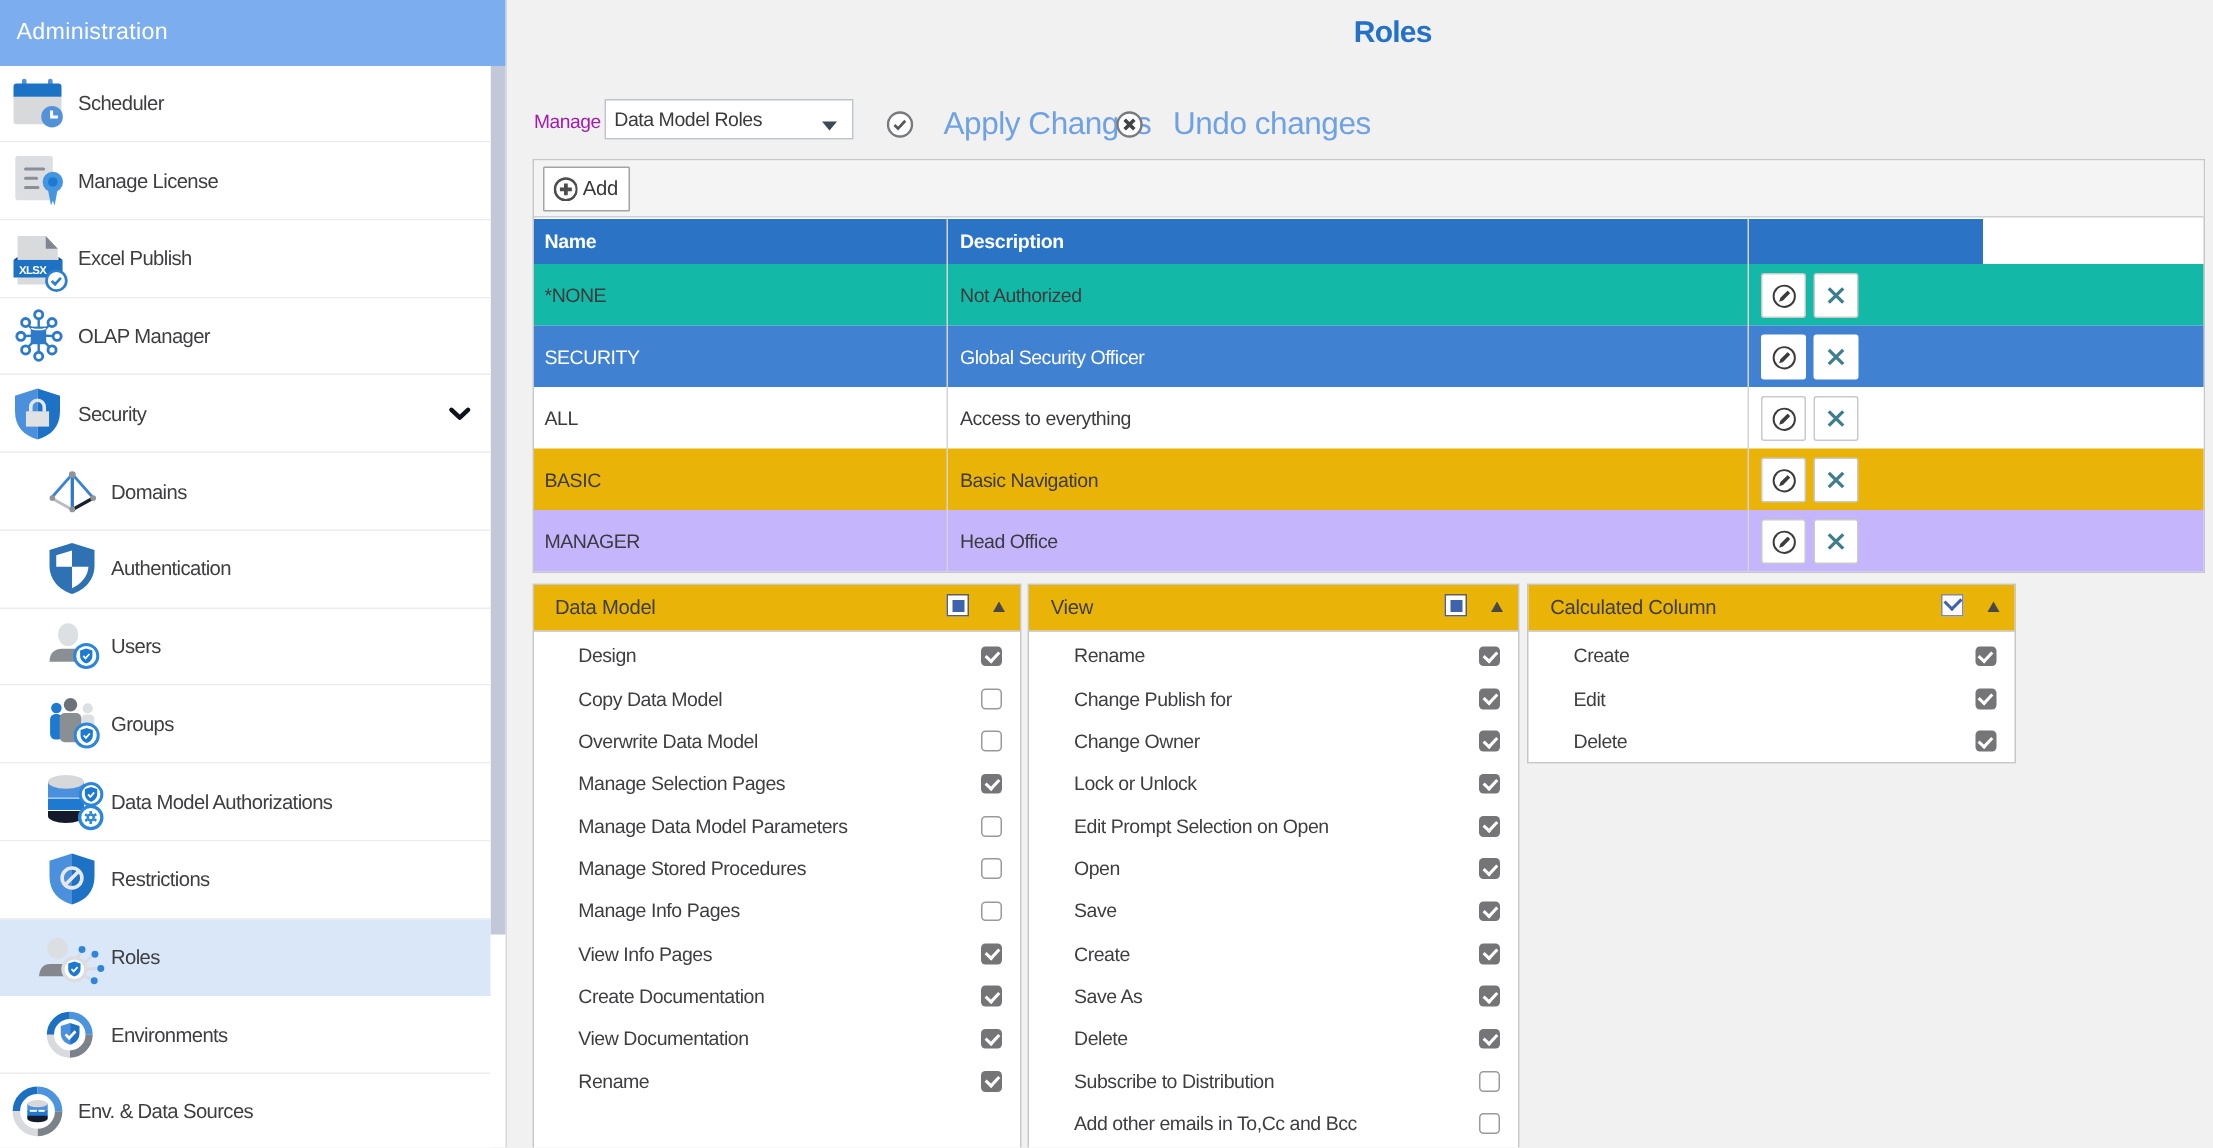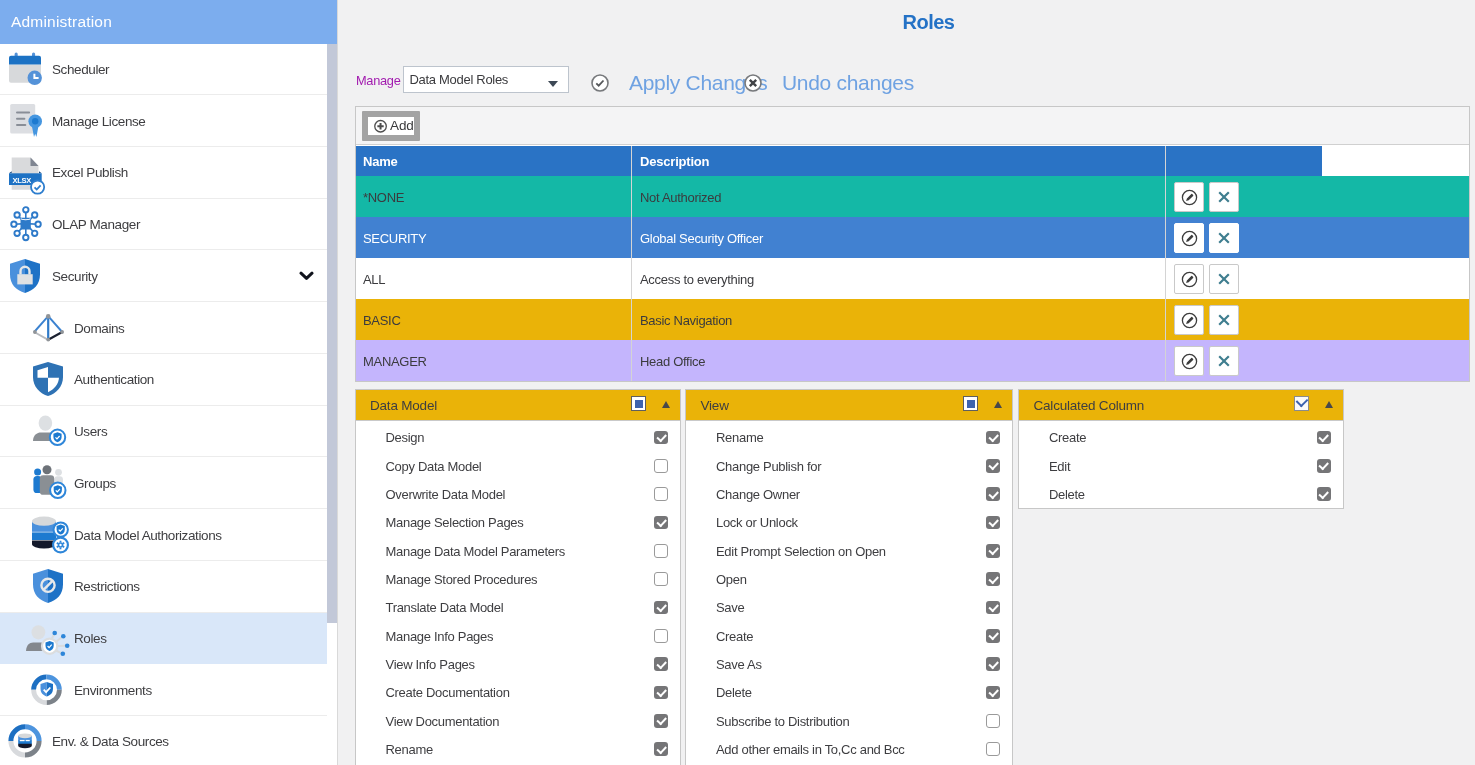--- a/index.html
+++ b/index.html
@@ -11,21 +11,21 @@
 .slab{position:absolute;left:52px;top:50%;transform:translateY(-50%);font-size:13.5px;color:#3e3e41;letter-spacing:-.4px;white-space:nowrap}
 .sub .slab{left:74px}
 .sic{position:absolute;top:50%;transform:translateY(-50%);overflow:visible}
 .sthumb{left:327px;top:43.5px;width:9.5px;height:579px;background:#c2c8d8}
 .title{left:800px;top:11px;width:257px;text-align:center;font-size:20px;font-weight:bold;color:#2472c6;letter-spacing:-.5px}
 .mlab{left:356px;top:72.5px;font-size:12.8px;color:#a21caf;letter-spacing:-.3px}
 .sel{left:403px;top:65.5px;width:166px;height:27px;background:#fff;border:1px solid #bdc4cd;font-size:13px;color:#3a3a3d;line-height:25px;padding-left:5.5px;letter-spacing:-.3px}
 .selar{position:absolute;right:10px;top:14px;width:0;height:0;border-left:5.5px solid transparent;border-right:5.5px solid transparent;border-top:6.5px solid #3d4855}
 .lnk{top:73px;height:20px;display:flex;align-items:center;gap:20px;font-size:21px;color:#6fa2e2;letter-spacing:-.3px}
 .tbl{left:354.5px;top:105.7px;width:1115px;height:276.6px;background:#fff;border:1px solid #c7c7c7}
-.addbtn{left:6px;top:4.5px;width:58px;height:29.5px;border:6px solid #a3a3a3;border-radius:1px;background:#fff;display:flex;align-items:center;padding-left:6px;gap:3.5px;font-size:13.5px;color:#3a3a3c;letter-spacing:-.2px}
+.addbtn{left:6px;top:4.5px;width:58px;height:29.5px;border:1px solid #a3a3a3;border-radius:1px;background:#fff;display:flex;align-items:center;padding-left:6px;gap:3.5px;font-size:13.5px;color:#3a3a3c;letter-spacing:-.2px}
 .thead{left:0;top:39.6px;width:966px;height:30px;background:#2a73c5}
 .thead span{position:absolute;top:50%;transform:translateY(-50%);color:#fff;font-size:13px;font-weight:bold;letter-spacing:-.2px}
 .trow{left:0;width:1113px;height:41px}
 .trow span{position:absolute;top:50%;transform:translateY(-50%);font-size:13px;color:#3b3b3e;letter-spacing:-.3px}
 .trow.selr span{color:#fff}
 .vline{width:1px;background:#d4d4d4}
 .abtn{position:absolute;width:29.5px;height:29.5px;background:#fff;border:1px solid #c9c9c9;border-radius:2px;display:flex;align-items:center;justify-content:center}
 .selr .abtn{border-color:#fff}
 .panel{background:#fff;border:1px solid #c7c7c7}
 .phead{position:relative;height:31.3px;background:#eab308;border-bottom:1px solid #c9c9c9}
@@ -381,24 +381,20 @@
     </div>
     <div class="prow">
       <span class="plab">Manage Data Model Parameters</span>
       <div class="cku"></div>
     </div>
     <div class="prow">
       <span class="plab">Manage Stored Procedures</span>
       <div class="cku"></div>
     </div>
     <div class="prow">
-      <span class="plab">Translate Data Model</span>
-      <div class="ck"></div>
-    </div>
-    <div class="prow">
       <span class="plab">Manage Info Pages</span>
       <div class="cku"></div>
     </div>
     <div class="prow">
       <span class="plab">View Info Pages</span>
       <div class="ck"></div>
     </div>
     <div class="prow">
       <span class="plab">Create Documentation</span>
       <div class="ck"></div>

